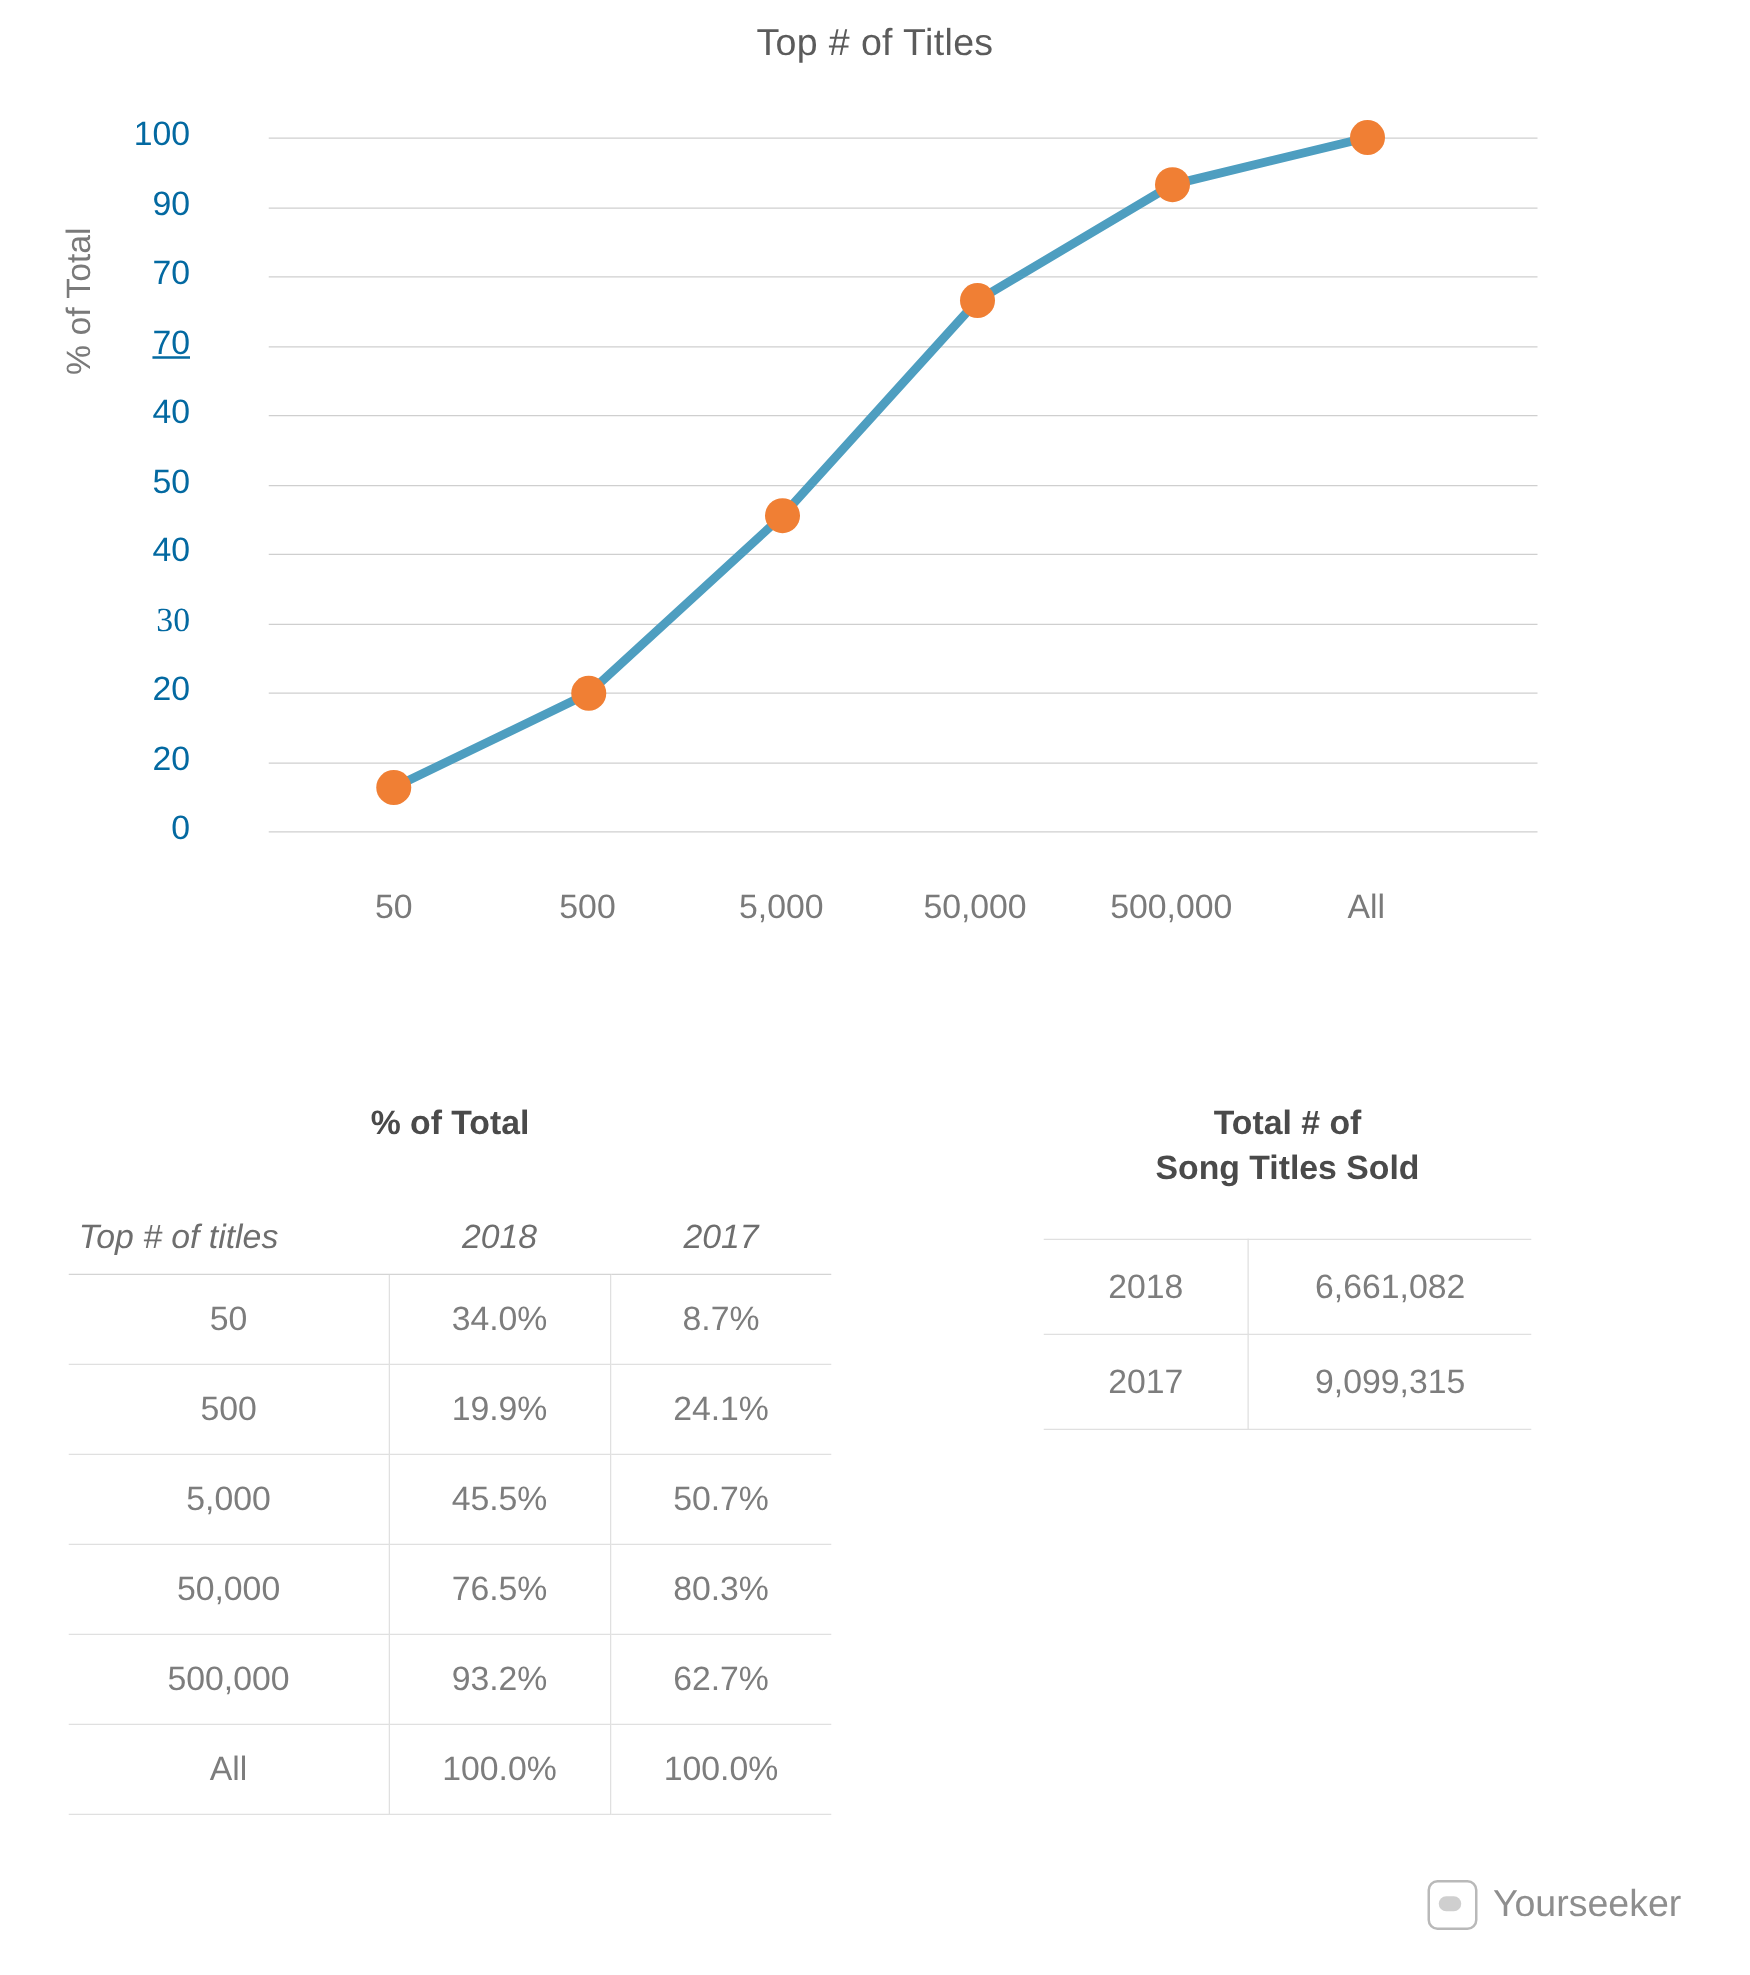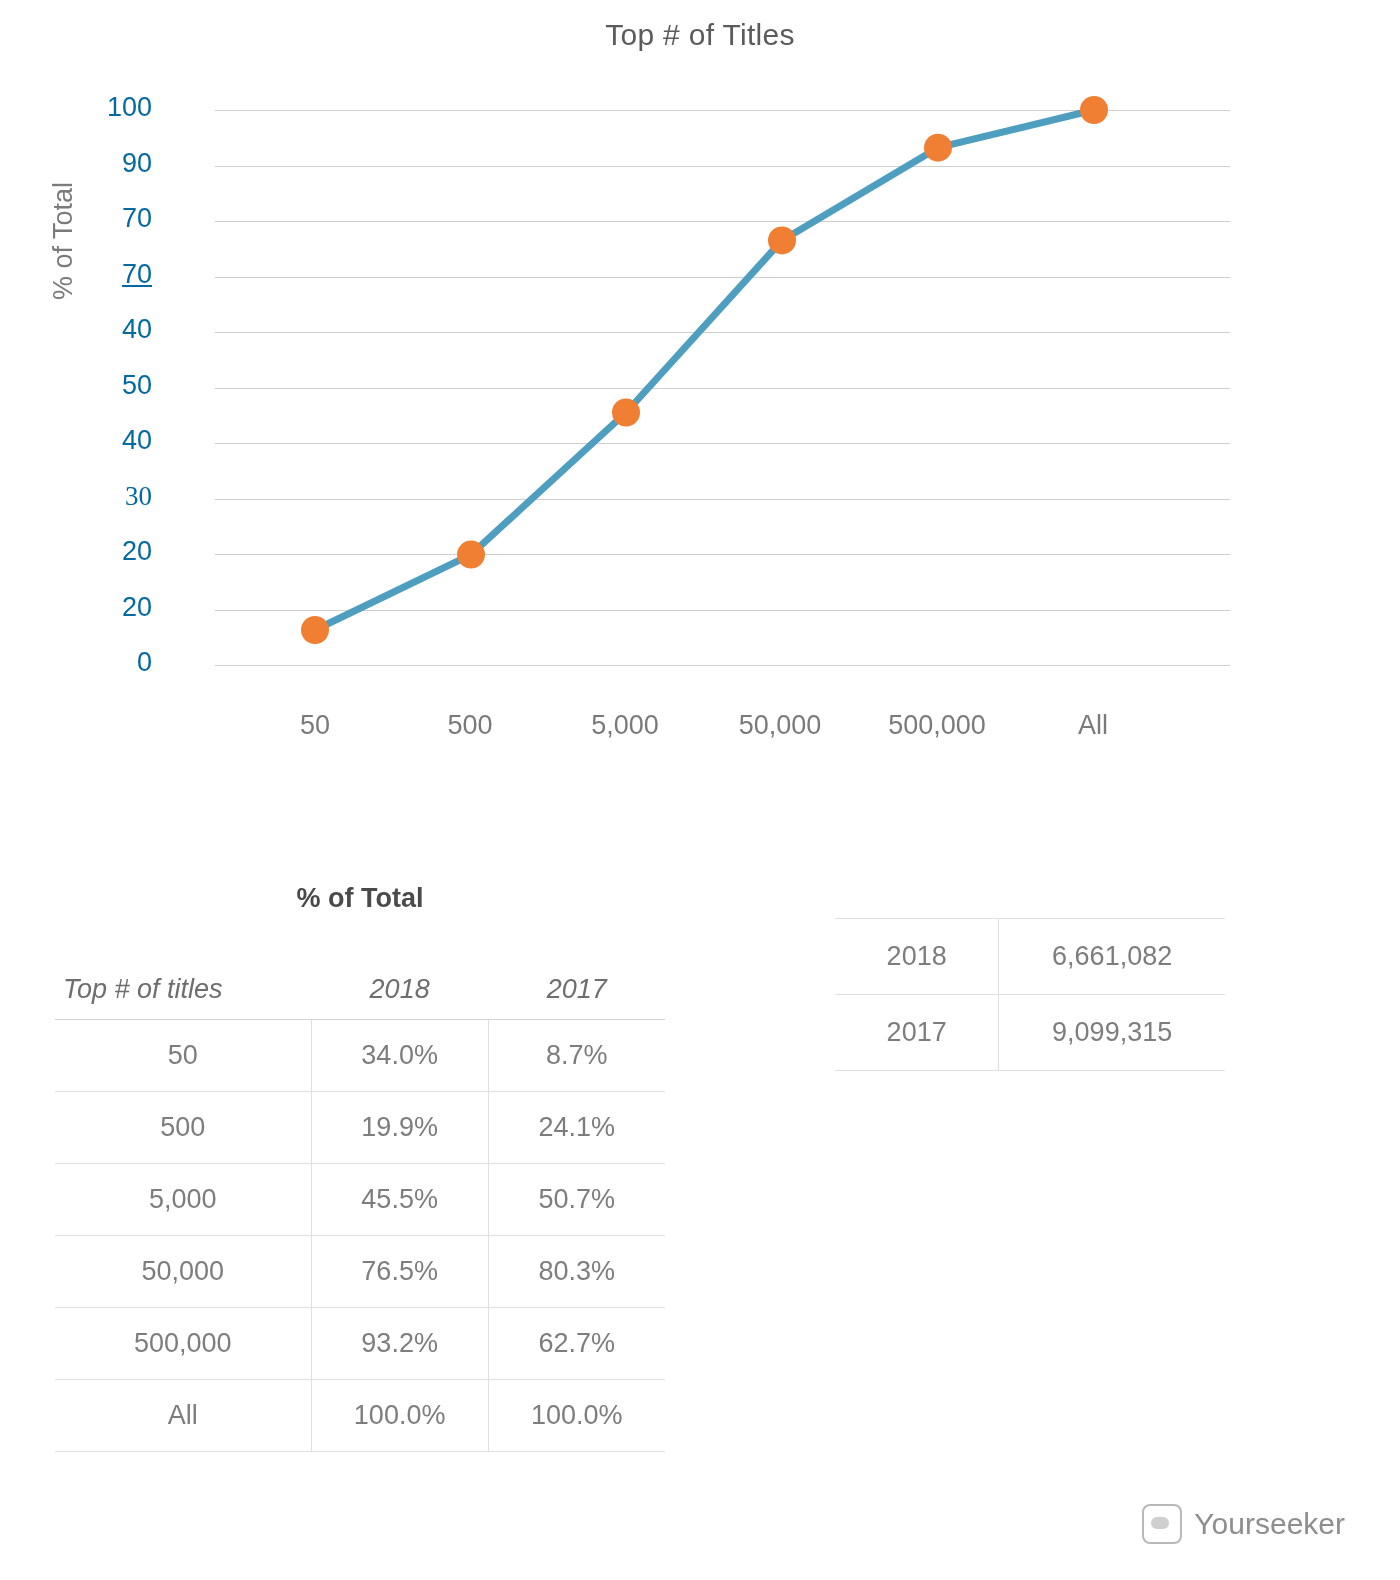--- a/index.html
+++ b/index.html
@@ -300,20 +300,24 @@
         <tr>
           <td>All</td>
           <td>100.0%</td>
           <td>100.0%</td>
         </tr>
       </tbody>
     </table>
   </div>
 
   <div id="total-table-wrap">
+    <div class="table-title">
+      <div>Total # of</div>
+      <div>Song Titles Sold</div>
+    </div>
     <table id="total-table">
       <tbody>
         <tr>
           <td>2018</td>
           <td>6,661,082</td>
         </tr>
         <tr>
           <td>2017</td>
           <td>9,099,315</td>
         </tr>

